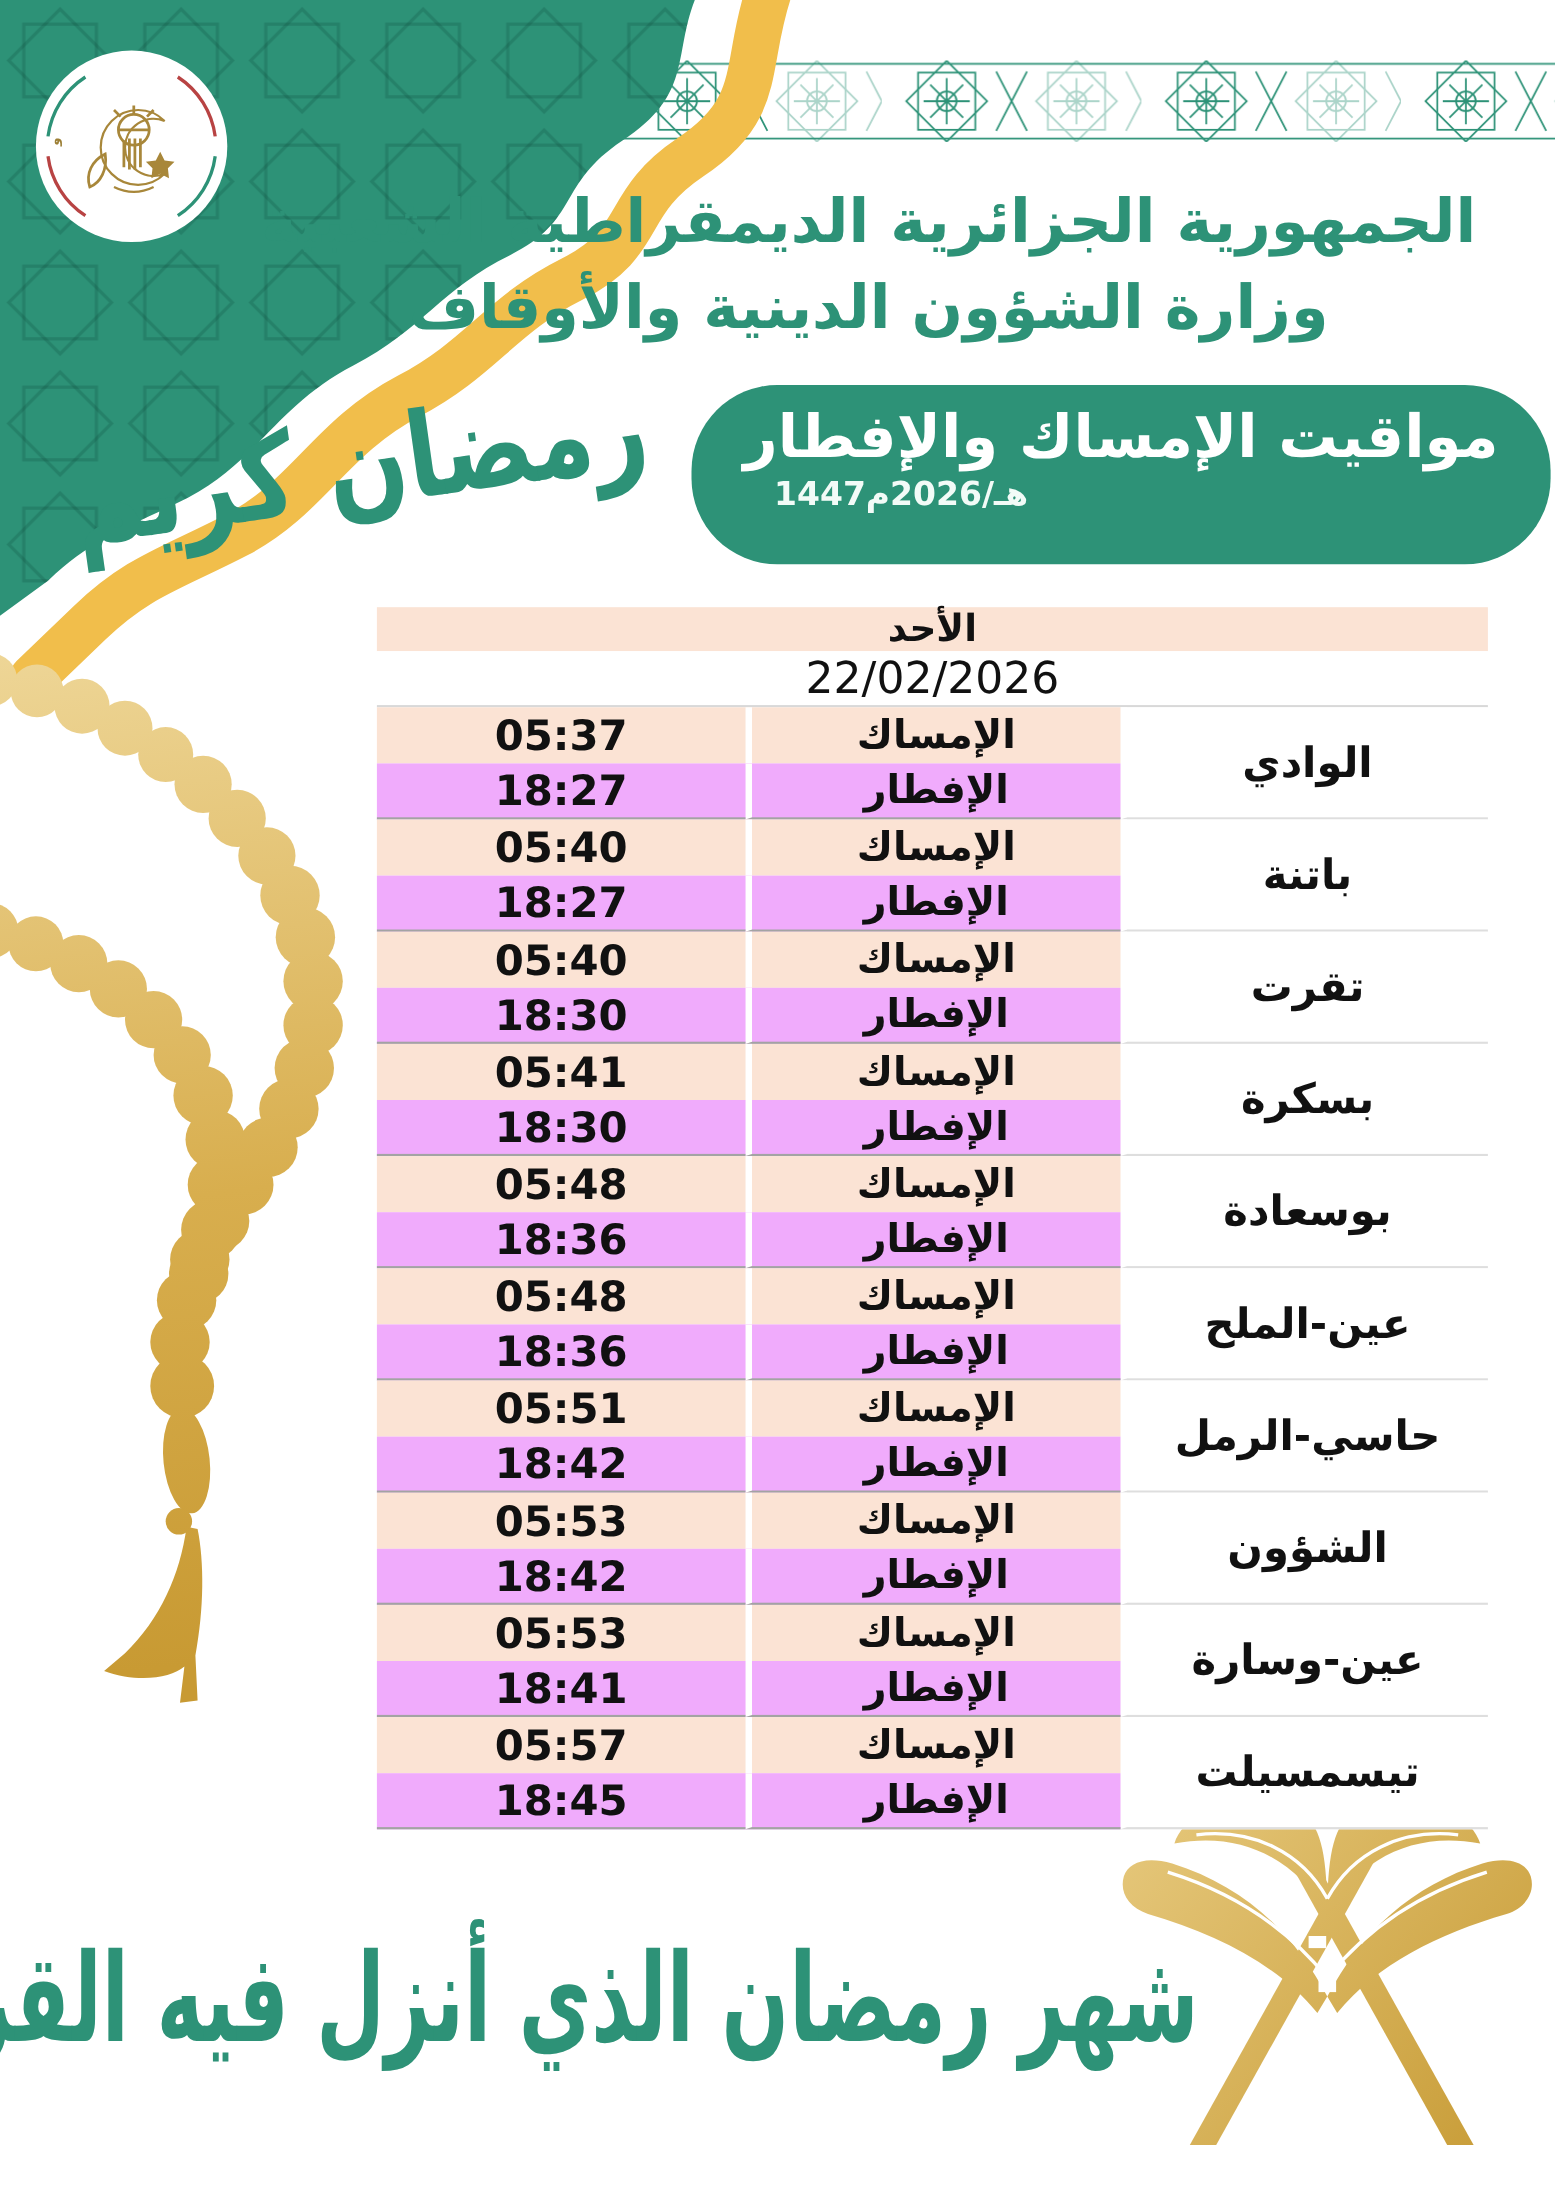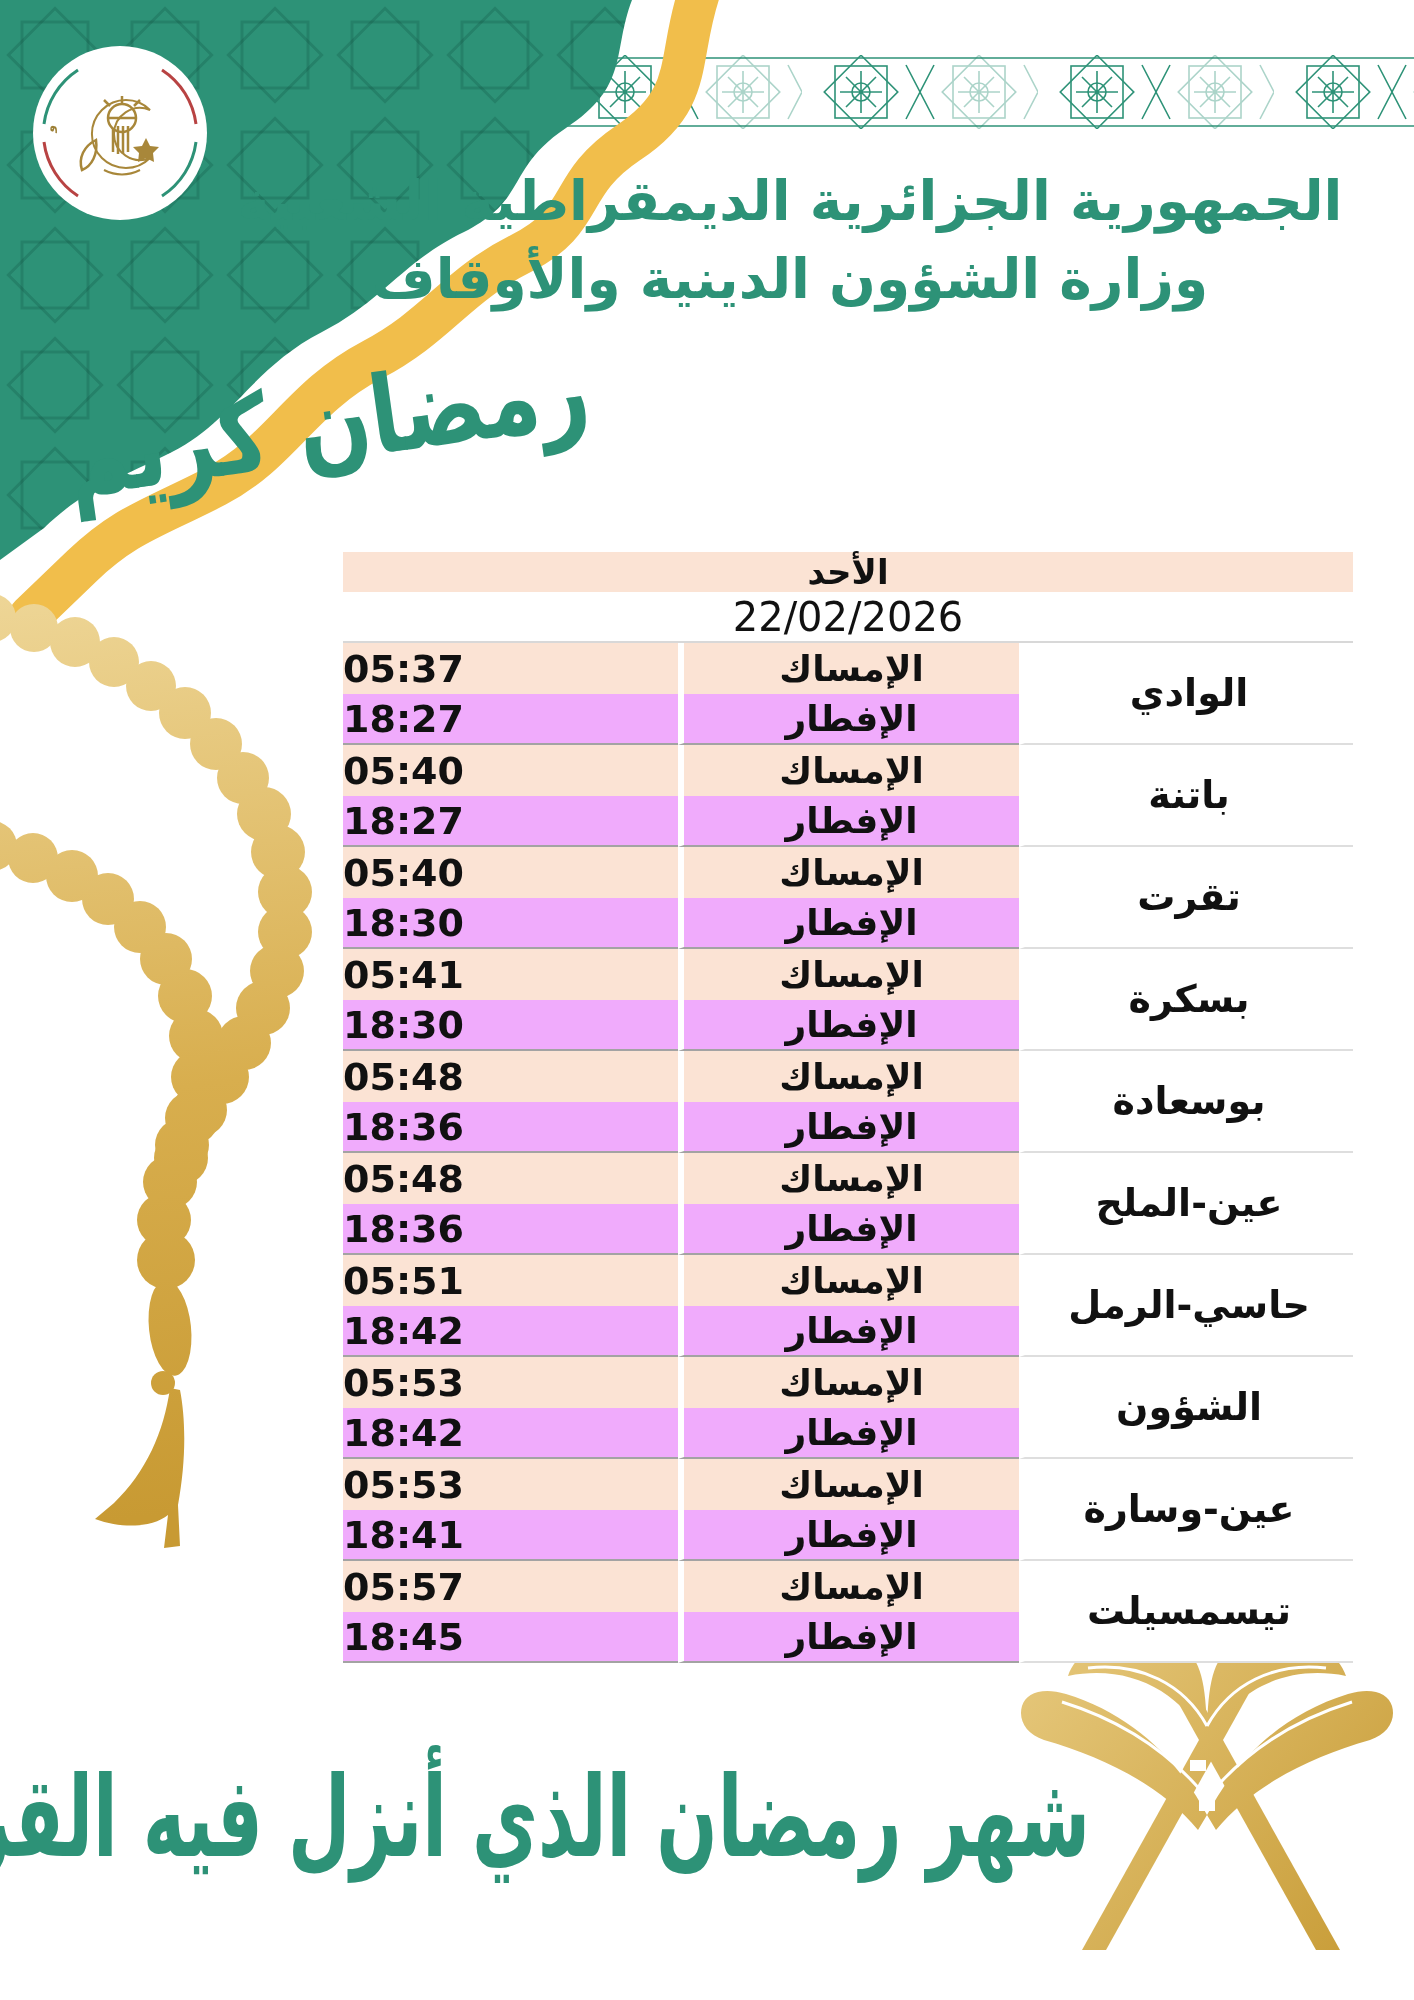--- a/index.html
+++ b/index.html
@@ -45,21 +45,21 @@
     direction:rtl;color:#111111;
   }
   td{box-sizing:border-box;vertical-align:middle;padding:0;}
   .h-day{height:39px;background:#fbe3d4;font-size:34px;font-weight:bold;text-align:center;}
   .h-date{height:51px;background:#ffffff;font-size:40px;font-weight:normal;text-align:center;
           border-bottom:2px solid #d8d8d8;direction:ltr;}
   .rt{height:51px;}
   .c-city{background:#ffffff;font-size:38px;font-weight:bold;text-align:center;
           border-left:6px solid #ffffff;border-bottom:2px solid #dedede;margin-top:38px;}
   .c-label{font-size:36px;font-weight:bold;text-align:center;border-left:6px solid #ffffff;margin-top:16px;}
-  .c-time{font-size:38px;font-weight:bold;direction:ltr;}
+  .c-time{font-size:38px;font-weight:bold;text-align:center;direction:ltr;}
   tr.imsak .c-label, tr.imsak .c-time{background:#fbe3d4;}
   tr.iftar .c-label, tr.iftar .c-time{background:#f0abfc;border-bottom:2px solid #a3a3a3;}
 
   
   .footer-verse{
     position:absolute;left:40px;top:1775px;width:1050px;text-align:center;
     color:#2d9277;font-weight:bold;font-size:72px;white-space:nowrap;
     transform:scaleY(1.55);transform-origin:center;
   }
 </style>
@@ -209,20 +209,24 @@
         <rect x="1190" y="1760" width="16" height="11"></rect>
         <rect x="1199" y="1800" width="16" height="11"></rect>
         <rect x="1208" y="1840" width="16" height="11"></rect>
       </g>
     </g>
   </svg>
 
   <div class="title-line" id="title1">الجمهورية الجزائرية الديمقراطية الشعبية</div>
   <div class="title-line" id="title2">وزارة الشؤون الدينية والأوقاف</div>
 
+  <div class="banner">
+    <div class="banner-title">مواقيت الإمساك والإفطار</div>
+    <div class="banner-year">1447هـ/2026م</div>
+  </div>
 
   <div class="ramadan-kareem">رمضان كريم</div>
 
   <div class="table-wrap">
     <table class="times">
       <colgroup>
         <col style="width:334px">
           <col style="width:341px">
           <col style="width:335px">
       </colgroup>

